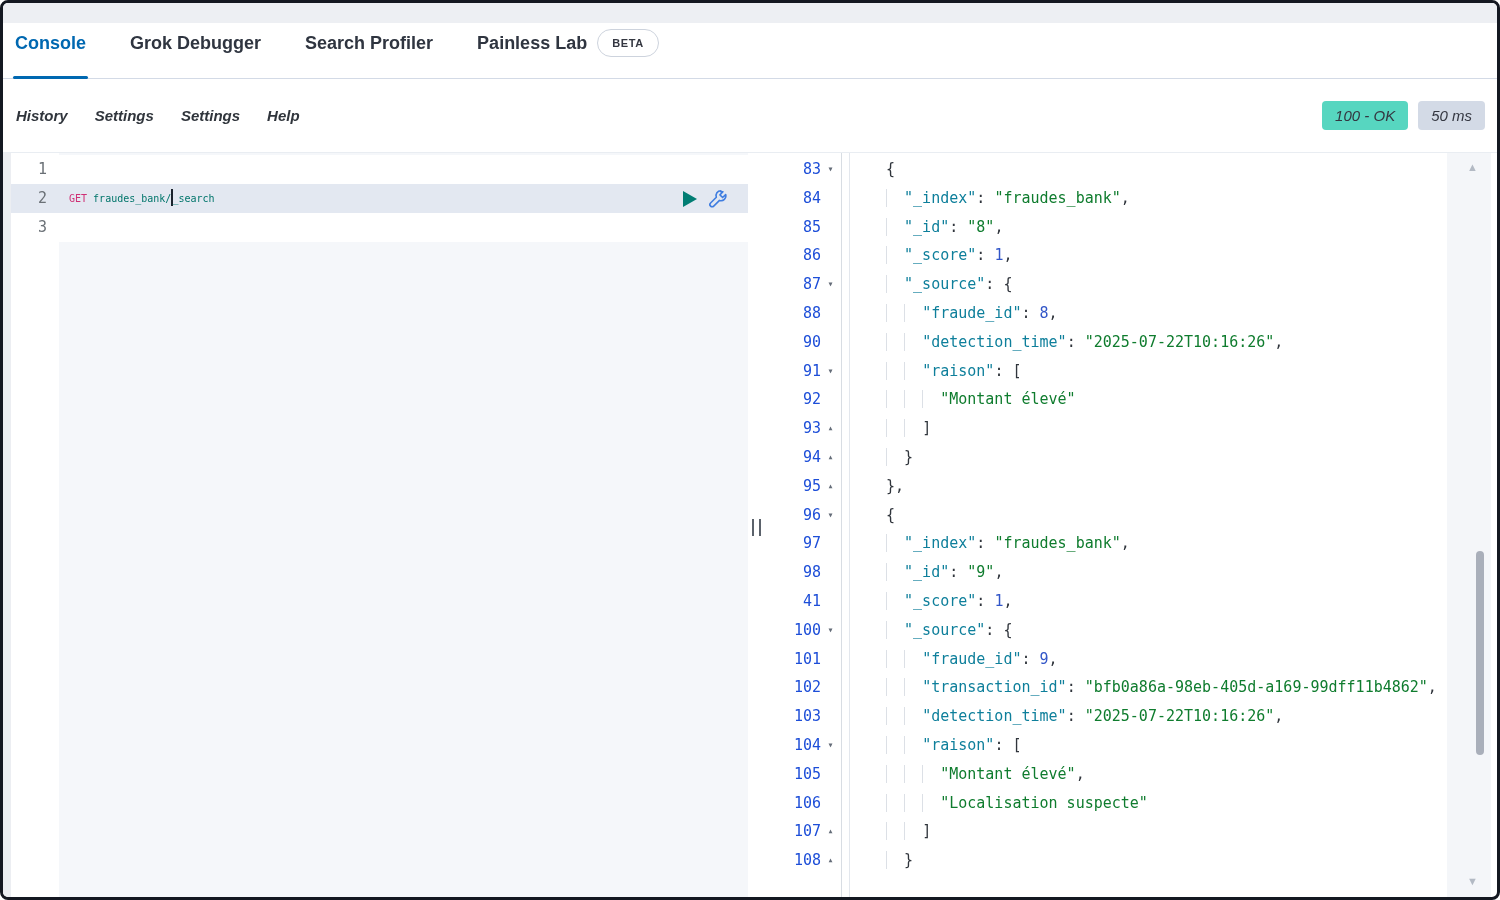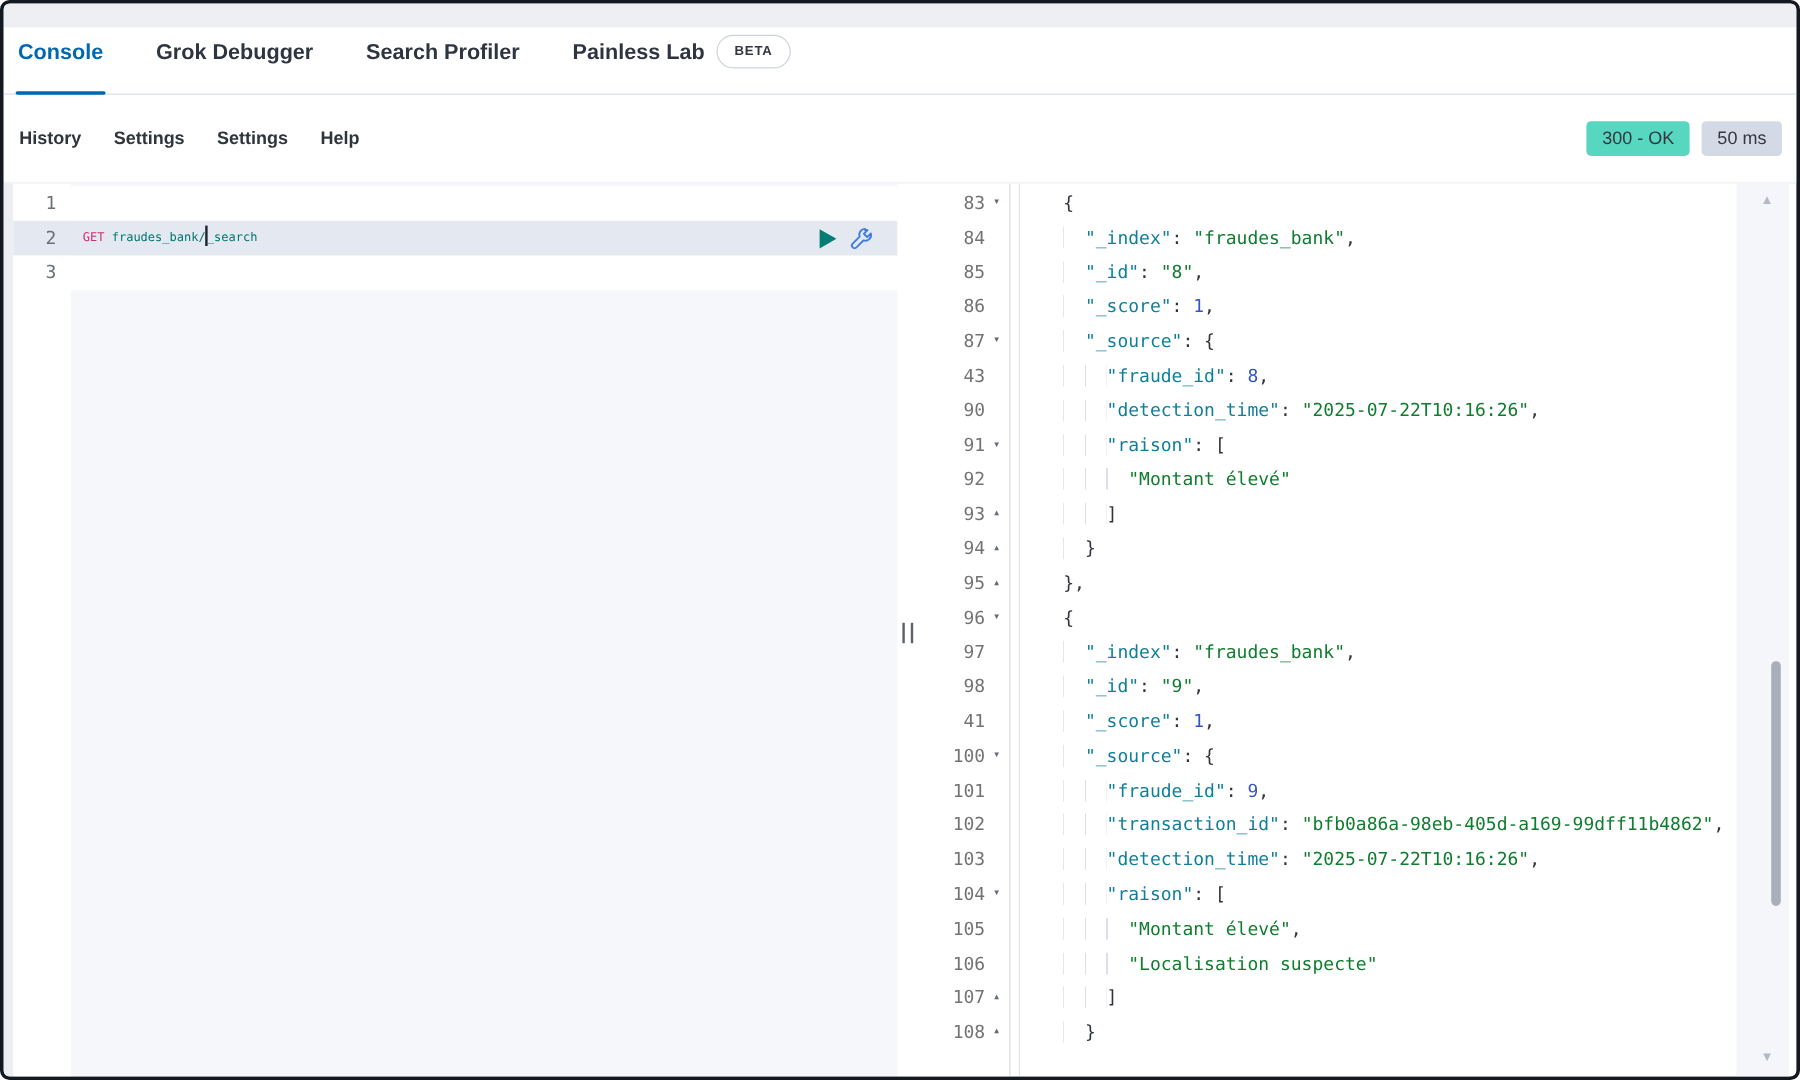--- a/index.html
+++ b/index.html
@@ -8,21 +8,21 @@
     border:3px solid #141821;border-radius:8px;overflow:hidden;background:#fff;
     font-family:"Liberation Sans", sans-serif;color:#343741;
   }
   
   .topstrip{height:20px;background:#edeff3;}
   .tabsrow{height:56px;background:#fff;border-bottom:1px solid #d3dae6;display:flex;align-items:flex-start;padding:10px 0 0 12px;gap:44px;box-sizing:border-box;}
   .tab{position:relative;height:46px;display:flex;align-items:flex-start;gap:10px;font-size:18px;font-weight:700;color:#2f3540;cursor:pointer;}
   .tab .tab-underline{position:absolute;bottom:0;left:-2px;right:-2px;height:3px;background:var(--accent);border-radius:2px;}
   .tab.active{color:var(--accent);}
   .pill{margin-top:-4px;height:26px;display:flex;align-items:center;padding:0 14px;border:1px solid #cdd3dd;border-radius:15px;background:#fff;font-size:11px;font-weight:700;letter-spacing:.6px;color:#343741;}
-  .toolbar{height:72px;background:#fff;display:flex;align-items:center;padding:0 12px 0 13px;gap:37px;}
+  .toolbar{height:72px;background:#fff;display:flex;align-items:center;padding:0 12px 0 13px;gap:37px;font-style:italic;}
   .menu-item{font-size:15px;font-weight:700;color:#30353c;cursor:pointer;}
   .badges{margin-left:auto;display:flex;gap:10px;}
   .badge{height:29px;display:flex;align-items:center;padding:0 13px;border-radius:4px;font-size:15px;color:#343741;}
   .badge-status{background:var(--success);}
   .badge-time{background:var(--neutral);}
   
   .main{position:absolute;top:149px;left:0;right:0;bottom:0;border-top:1px solid #e9edf2;}
   .left-strip{position:absolute;left:0;top:0;bottom:0;width:8px;background:#eceef2;}
   .editor-panel{position:absolute;left:8px;top:0;bottom:0;width:737px;background:#f5f7fa;overflow:hidden;}
   .editor-gutter-bg{position:absolute;left:0;top:0;bottom:0;width:48px;background:#fff;}
@@ -40,21 +40,21 @@
   
   .splitter{position:absolute;left:745px;top:0;bottom:0;width:17px;background:#fff;}
   .splitter-handle{position:absolute;left:4px;top:366px;width:5px;height:17px;border-left:2px solid #5b626b;border-right:2px solid #5b626b;cursor:col-resize;}
   
   .response-panel{position:absolute;left:762px;top:0;bottom:0;right:6px;background:#fff;overflow:hidden;}
   .scroll-track{position:absolute;right:0;top:0;bottom:0;width:44px;background:#f4f6f9;}
   .vline1{position:absolute;left:76px;top:0;bottom:0;width:1px;background:#d8dde3;}
   .vline2{position:absolute;left:84px;top:0;bottom:0;width:1px;background:#e3e7ed;}
   .response-rows{position:absolute;top:2px;left:0;right:44px;}
   .rrow{display:flex;height:28.8px;font-family:"DejaVu Sans Mono",monospace;font-size:15px;line-height:28.8px;}
-  .rnum{width:56px;text-align:right;color:#737373;flex:none;}
+  .rnum{width:56px;text-align:right;color:#1d4ed8;flex:none;}
   .rfold{width:19px;text-align:center;font-size:10px;line-height:28.8px;color:#646c78;flex:none;cursor:pointer;}
   .rcode{margin-left:46px;white-space:pre;color:var(--punct);}
   .ws{background-image:repeating-linear-gradient(to right,#dce0e6 0,#dce0e6 1px,transparent 1px,transparent 18px);}
   .tk-key{color:var(--key);}
   .tk-str{color:var(--str);}
   .tk-num{color:var(--num);}
   .tk-p{color:var(--punct);}
   .scroll-up-icon{position:absolute;top:8px;right:13px;font-size:11px;color:#b3bac4;cursor:pointer;}
   .scroll-down-icon{position:absolute;bottom:10px;right:13px;font-size:11px;color:#b3bac4;cursor:pointer;}
   .scroll-thumb{position:absolute;right:7px;top:398px;width:8px;height:204px;background:#a9afba;border-radius:4px;cursor:pointer;}
@@ -83,21 +83,21 @@
     </div>
 
   <div class="toolbar">
     <span class="menus" style="display:flex;gap:27px;">
         <span class="menu-item">History</span>
         <span class="menu-item">Settings</span>
         <span class="menu-item">Settings</span>
         <span class="menu-item">Help</span>
       </span>
     <span class="badges">
-      <span class="badge badge-status">300 - OK</span>
+      <span class="badge badge-status">100 - OK</span>
       <span class="badge badge-time">50 ms</span>
     </span>
   </div>
 
   <div class="main">
     <div class="left-strip"></div>
 
     <div class="editor-panel">
       <div class="editor-gutter-bg"></div>
       <div class="editor-rows">
@@ -150,21 +150,21 @@
             <span class="rnum">86</span>
             <span class="rfold"></span>
             <span class="rcode"><span class="ws">  </span><span class="tk-key">"_score"</span><span class="tk-p">:</span> <span class="tk-num">1</span><span class="tk-p">,</span></span>
           </div>
           <div class="rrow">
             <span class="rnum">87</span>
             <span class="rfold">▾</span>
             <span class="rcode"><span class="ws">  </span><span class="tk-key">"_source"</span><span class="tk-p">:</span> <span class="tk-p">{</span></span>
           </div>
           <div class="rrow">
-            <span class="rnum">43</span>
+            <span class="rnum">88</span>
             <span class="rfold"></span>
             <span class="rcode"><span class="ws">    </span><span class="tk-key">"fraude_id"</span><span class="tk-p">:</span> <span class="tk-num">8</span><span class="tk-p">,</span></span>
           </div>
           <div class="rrow">
             <span class="rnum">90</span>
             <span class="rfold"></span>
             <span class="rcode"><span class="ws">    </span><span class="tk-key">"detection_time"</span><span class="tk-p">:</span> <span class="tk-str">"2025-07-22T10:16:26"</span><span class="tk-p">,</span></span>
           </div>
           <div class="rrow">
             <span class="rnum">91</span>

